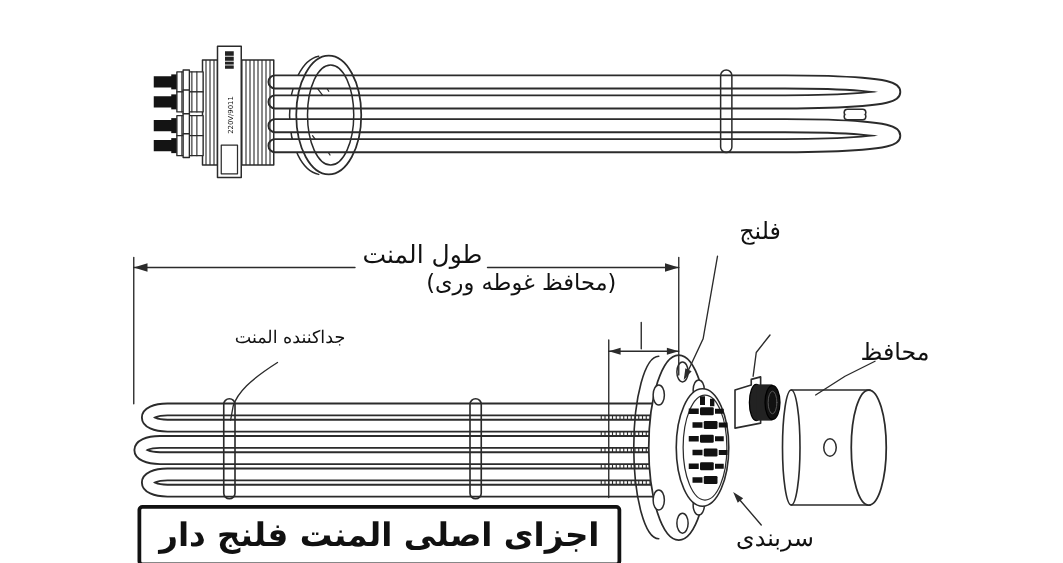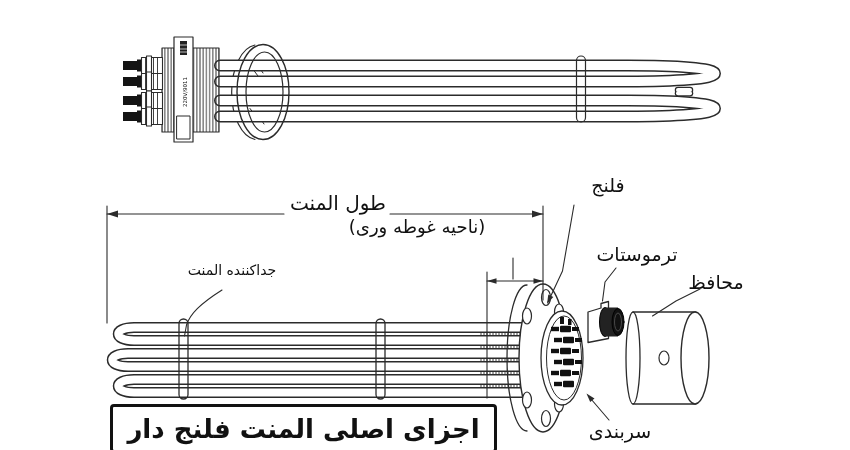--- a/index.html
+++ b/index.html
@@ -180,26 +180,25 @@
         <polygon points="107,194 118,190.6 118,197.4"></polygon>
         <polygon points="543,194 532,190.6 532,197.4"></polygon>
         <polygon points="487,261 496.5,258.2 496.5,263.8"></polygon>
         <polygon points="543,261 533.5,258.2 533.5,263.8"></polygon>
       </g>
     </g>
   </svg>
 
   <div class="lbl" style="left:282px;top:172px;width:112px;font-size:20px;">طول المنت</div>
 
-  <div class="lbl" style="left:312px;top:197px;width:210px;font-size:18px;">(ناحیه غوطه وری)</div>
+  <div class="lbl" style="left:312px;top:197px;width:210px;font-size:18px;">(محافظ غوطه وری)</div>
 
 
   <div class="lbl" style="left:580px;top:155px;width:56px;font-size:19px;">فلنج</div>
 
-  <div class="lbl" style="left:588px;top:224px;width:98px;font-size:19px;">ترموستات</div>
 
   <div class="lbl" style="left:684px;top:252px;width:64px;font-size:19px;">محافظ</div>
 
   <div class="lbl" style="left:148px;top:243px;width:168px;font-size:14px;">جداکننده المنت</div>
 
   <div class="lbl" style="left:578px;top:401px;width:84px;font-size:19px;">سربندی</div>
 
   <div id="plug-marking">220V/9011</div>
 
   <div id="title-box">

